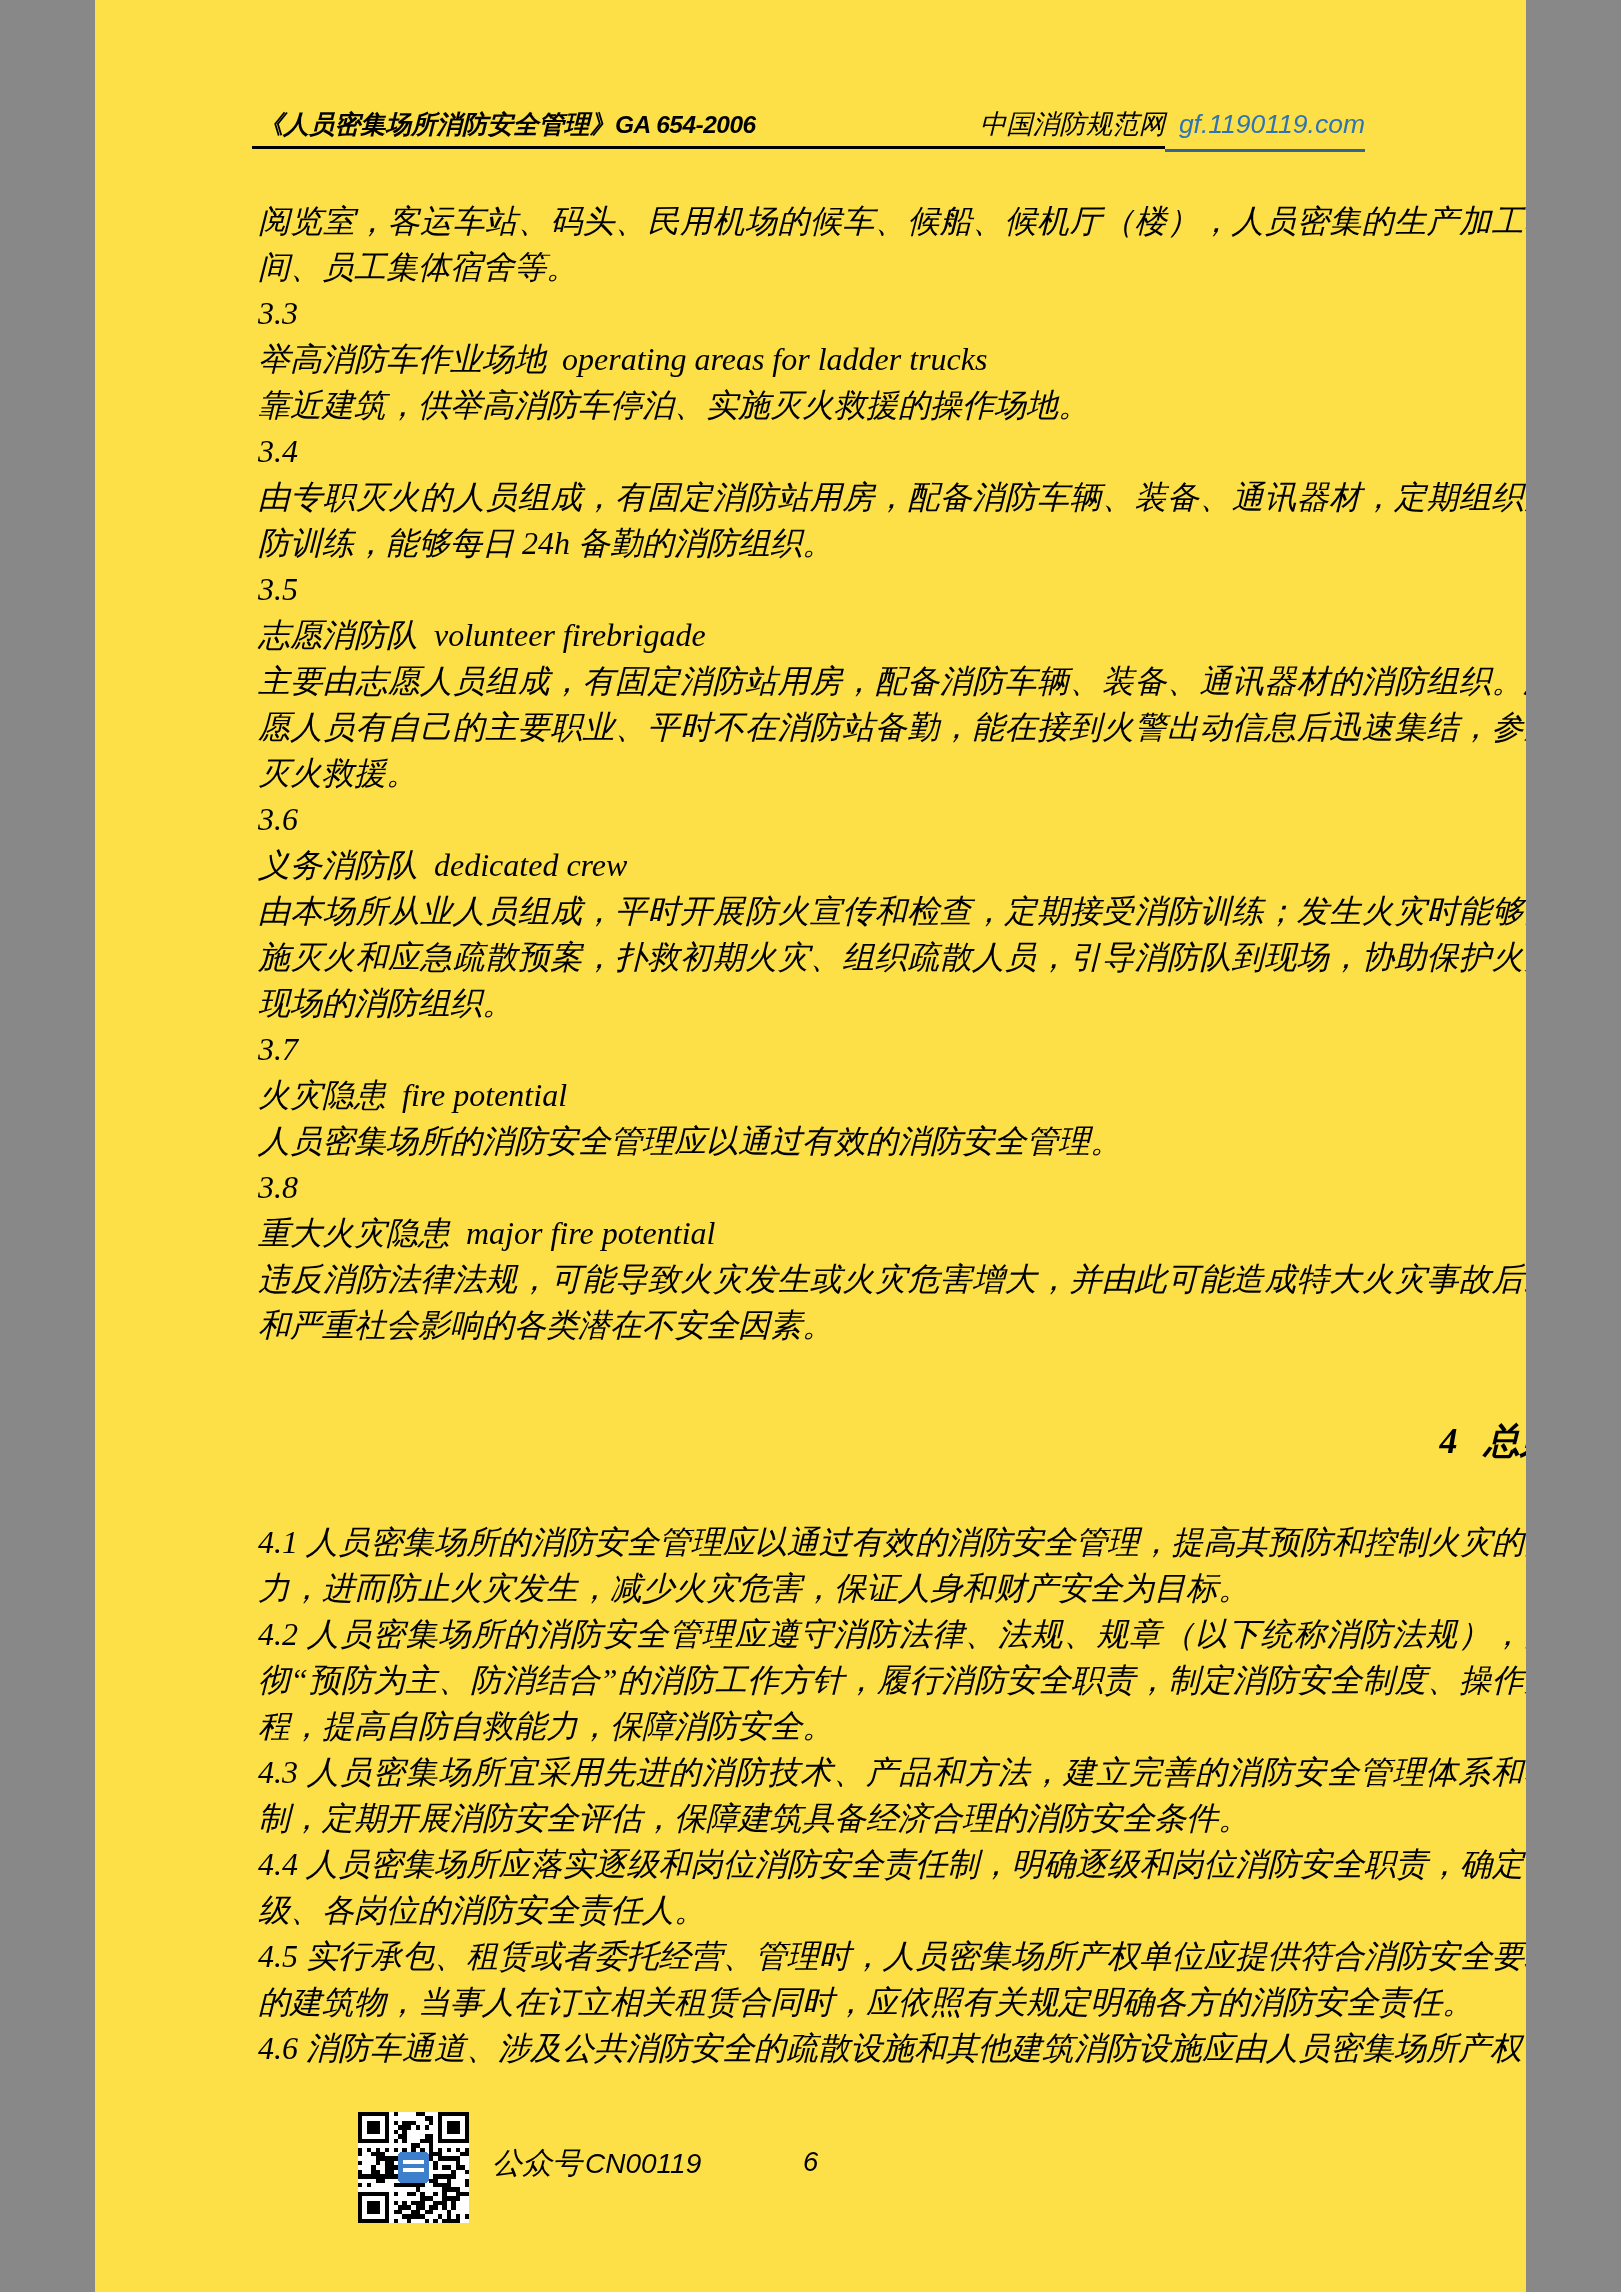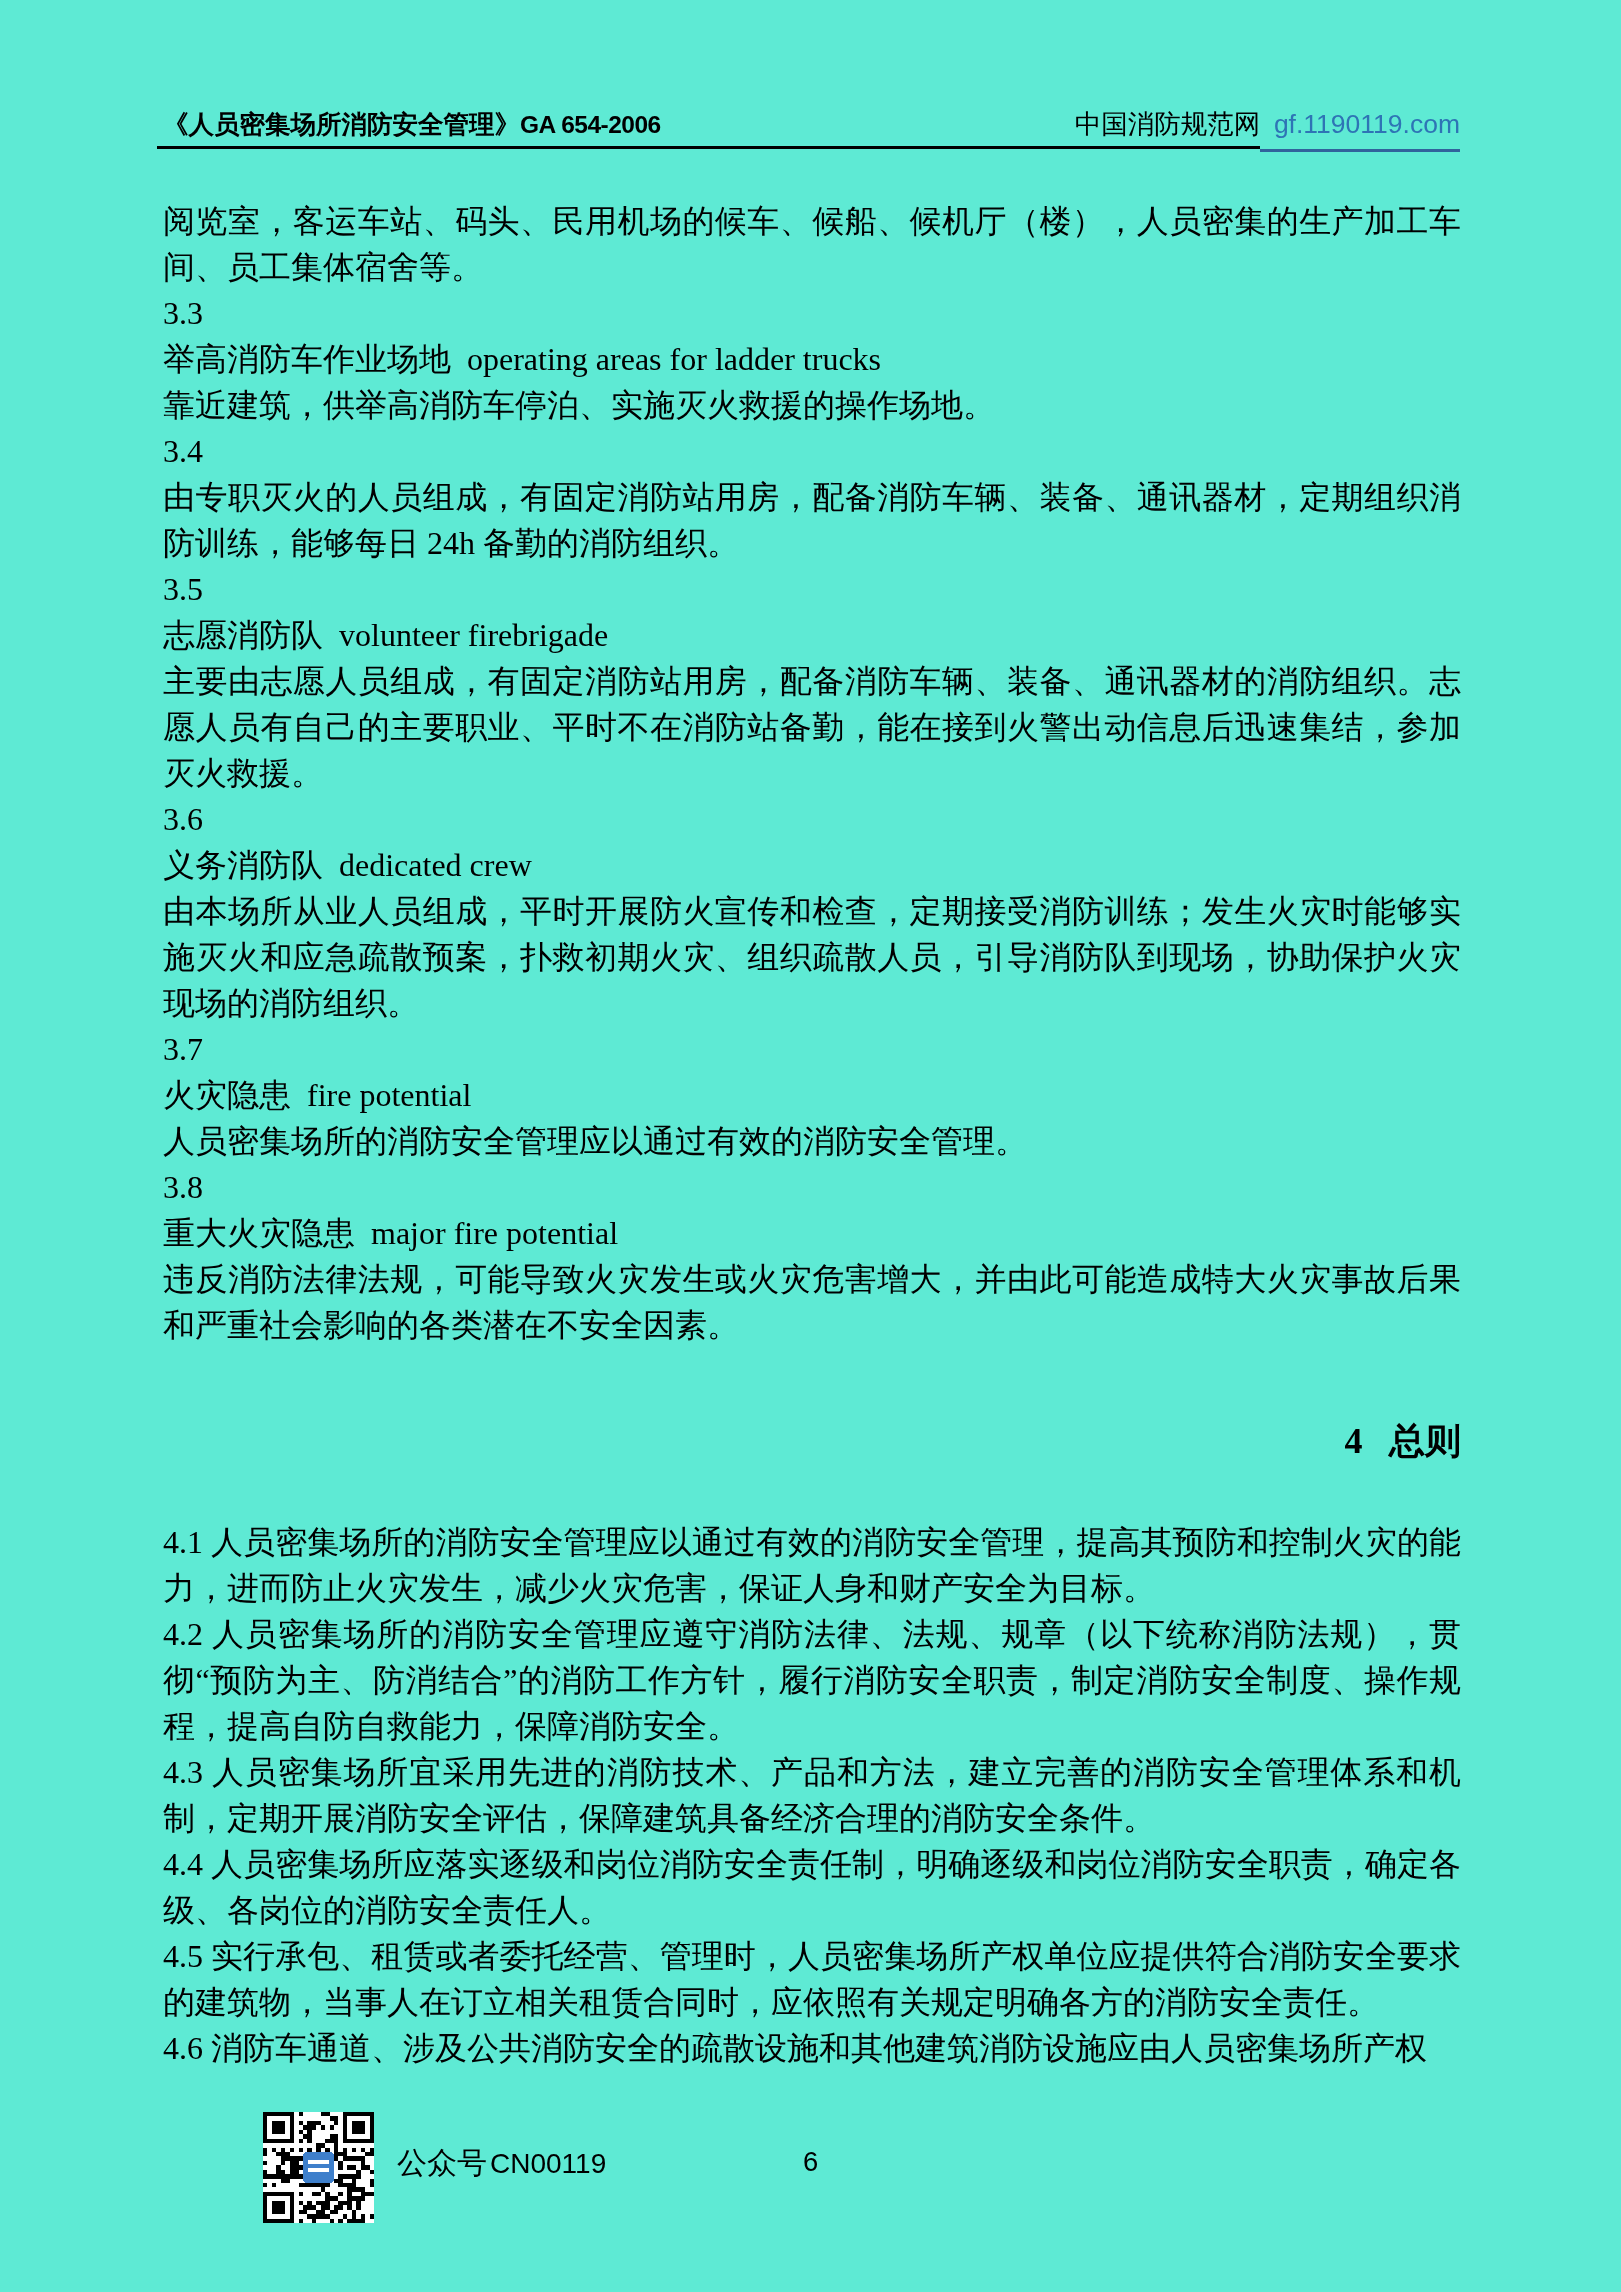--- a/index.html
+++ b/index.html
@@ -1,23 +1,24 @@
 <!DOCTYPE html>
 <html><head>
 <meta charset="utf-8">
 <style>
   html,body { margin:0; padding:0; background:#888; }
   .page {
     position:relative;
-    width:1621px; height:2293px;
+    width:1431px; height:2293px;
     margin:0 auto;
-    background:#5eead4;
+    background:#fde047;
     font-family:"Liberation Serif","DejaVu Serif",serif;
     color:#000;
     overflow:hidden;
+    font-style:italic;
   }
 
   
   .header {
     position:absolute; left:163px; right:161px; top:106px;
     display:flex; justify-content:space-between; align-items:baseline;
   }
   .header-left { font-weight:bold; font-size:25.5px; white-space:nowrap; }
   .header-left .code { font-family:"Liberation Sans","DejaVu Sans",sans-serif; font-size:24.5px; letter-spacing:-0.5px; }
   .header-right { white-space:nowrap; font-size:26.5px;text-align:center; }

